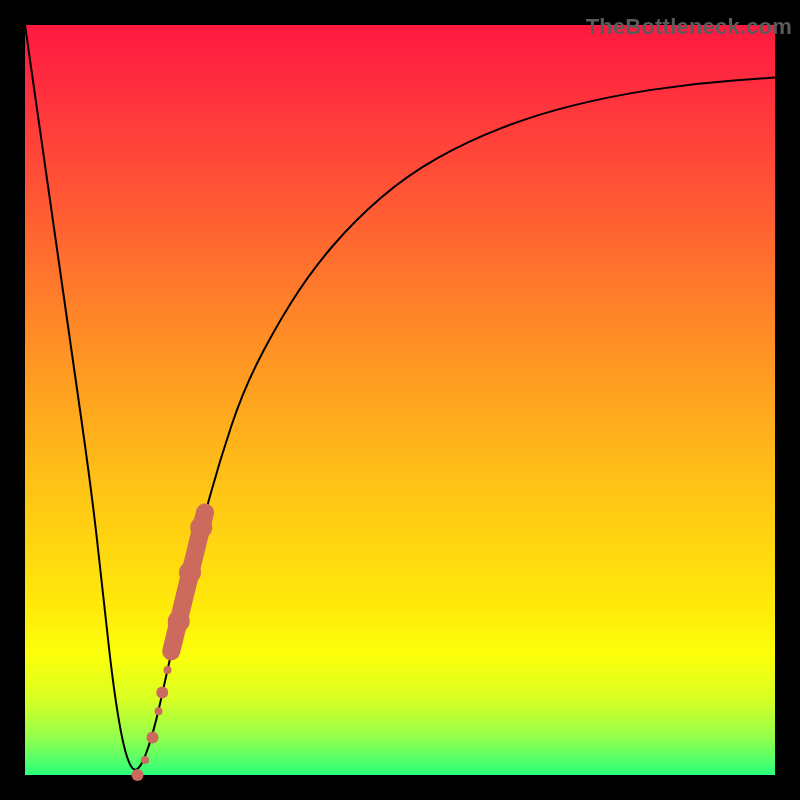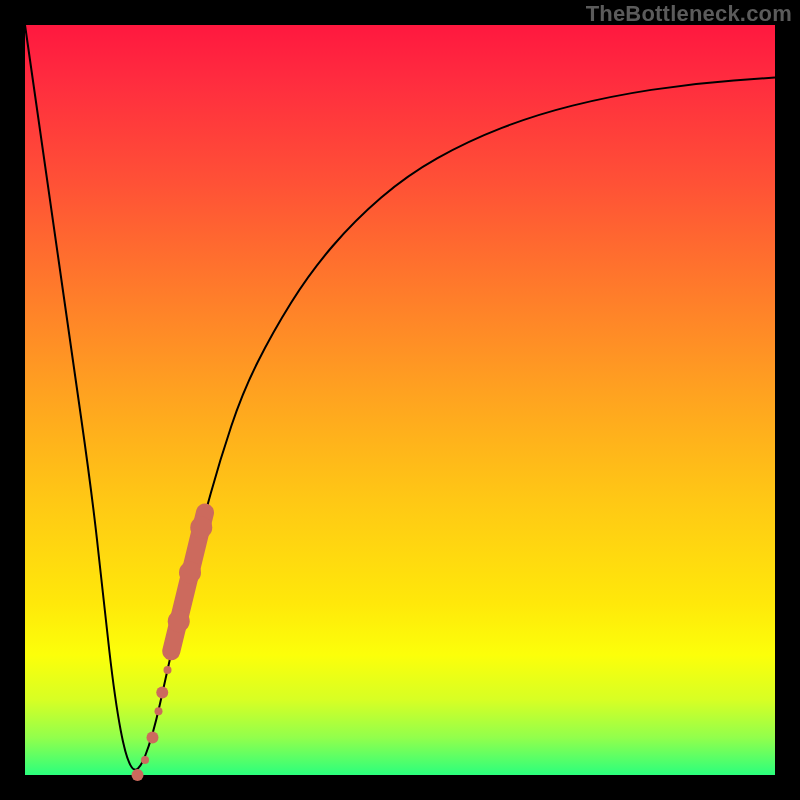--- a/index.html
+++ b/index.html
@@ -31,21 +31,21 @@
       #ffc715 63%,
       #ffe80a 77%,
       #fcff0a 84%,
       #d7ff24 90%,
       #92ff4c 95%,
       #2bff7d 100%
     );
   }
   .watermark {
     position: absolute;
-    top: 1px;
+    top: 14px;
     right: 8px;
     font-family: Arial, Helvetica, sans-serif;
     font-size: 22px;
     font-weight: 600;
     color: #5b5b5b;
     letter-spacing: 0.2px;
     user-select: none;
   }
   svg.curve {
     position: absolute;

